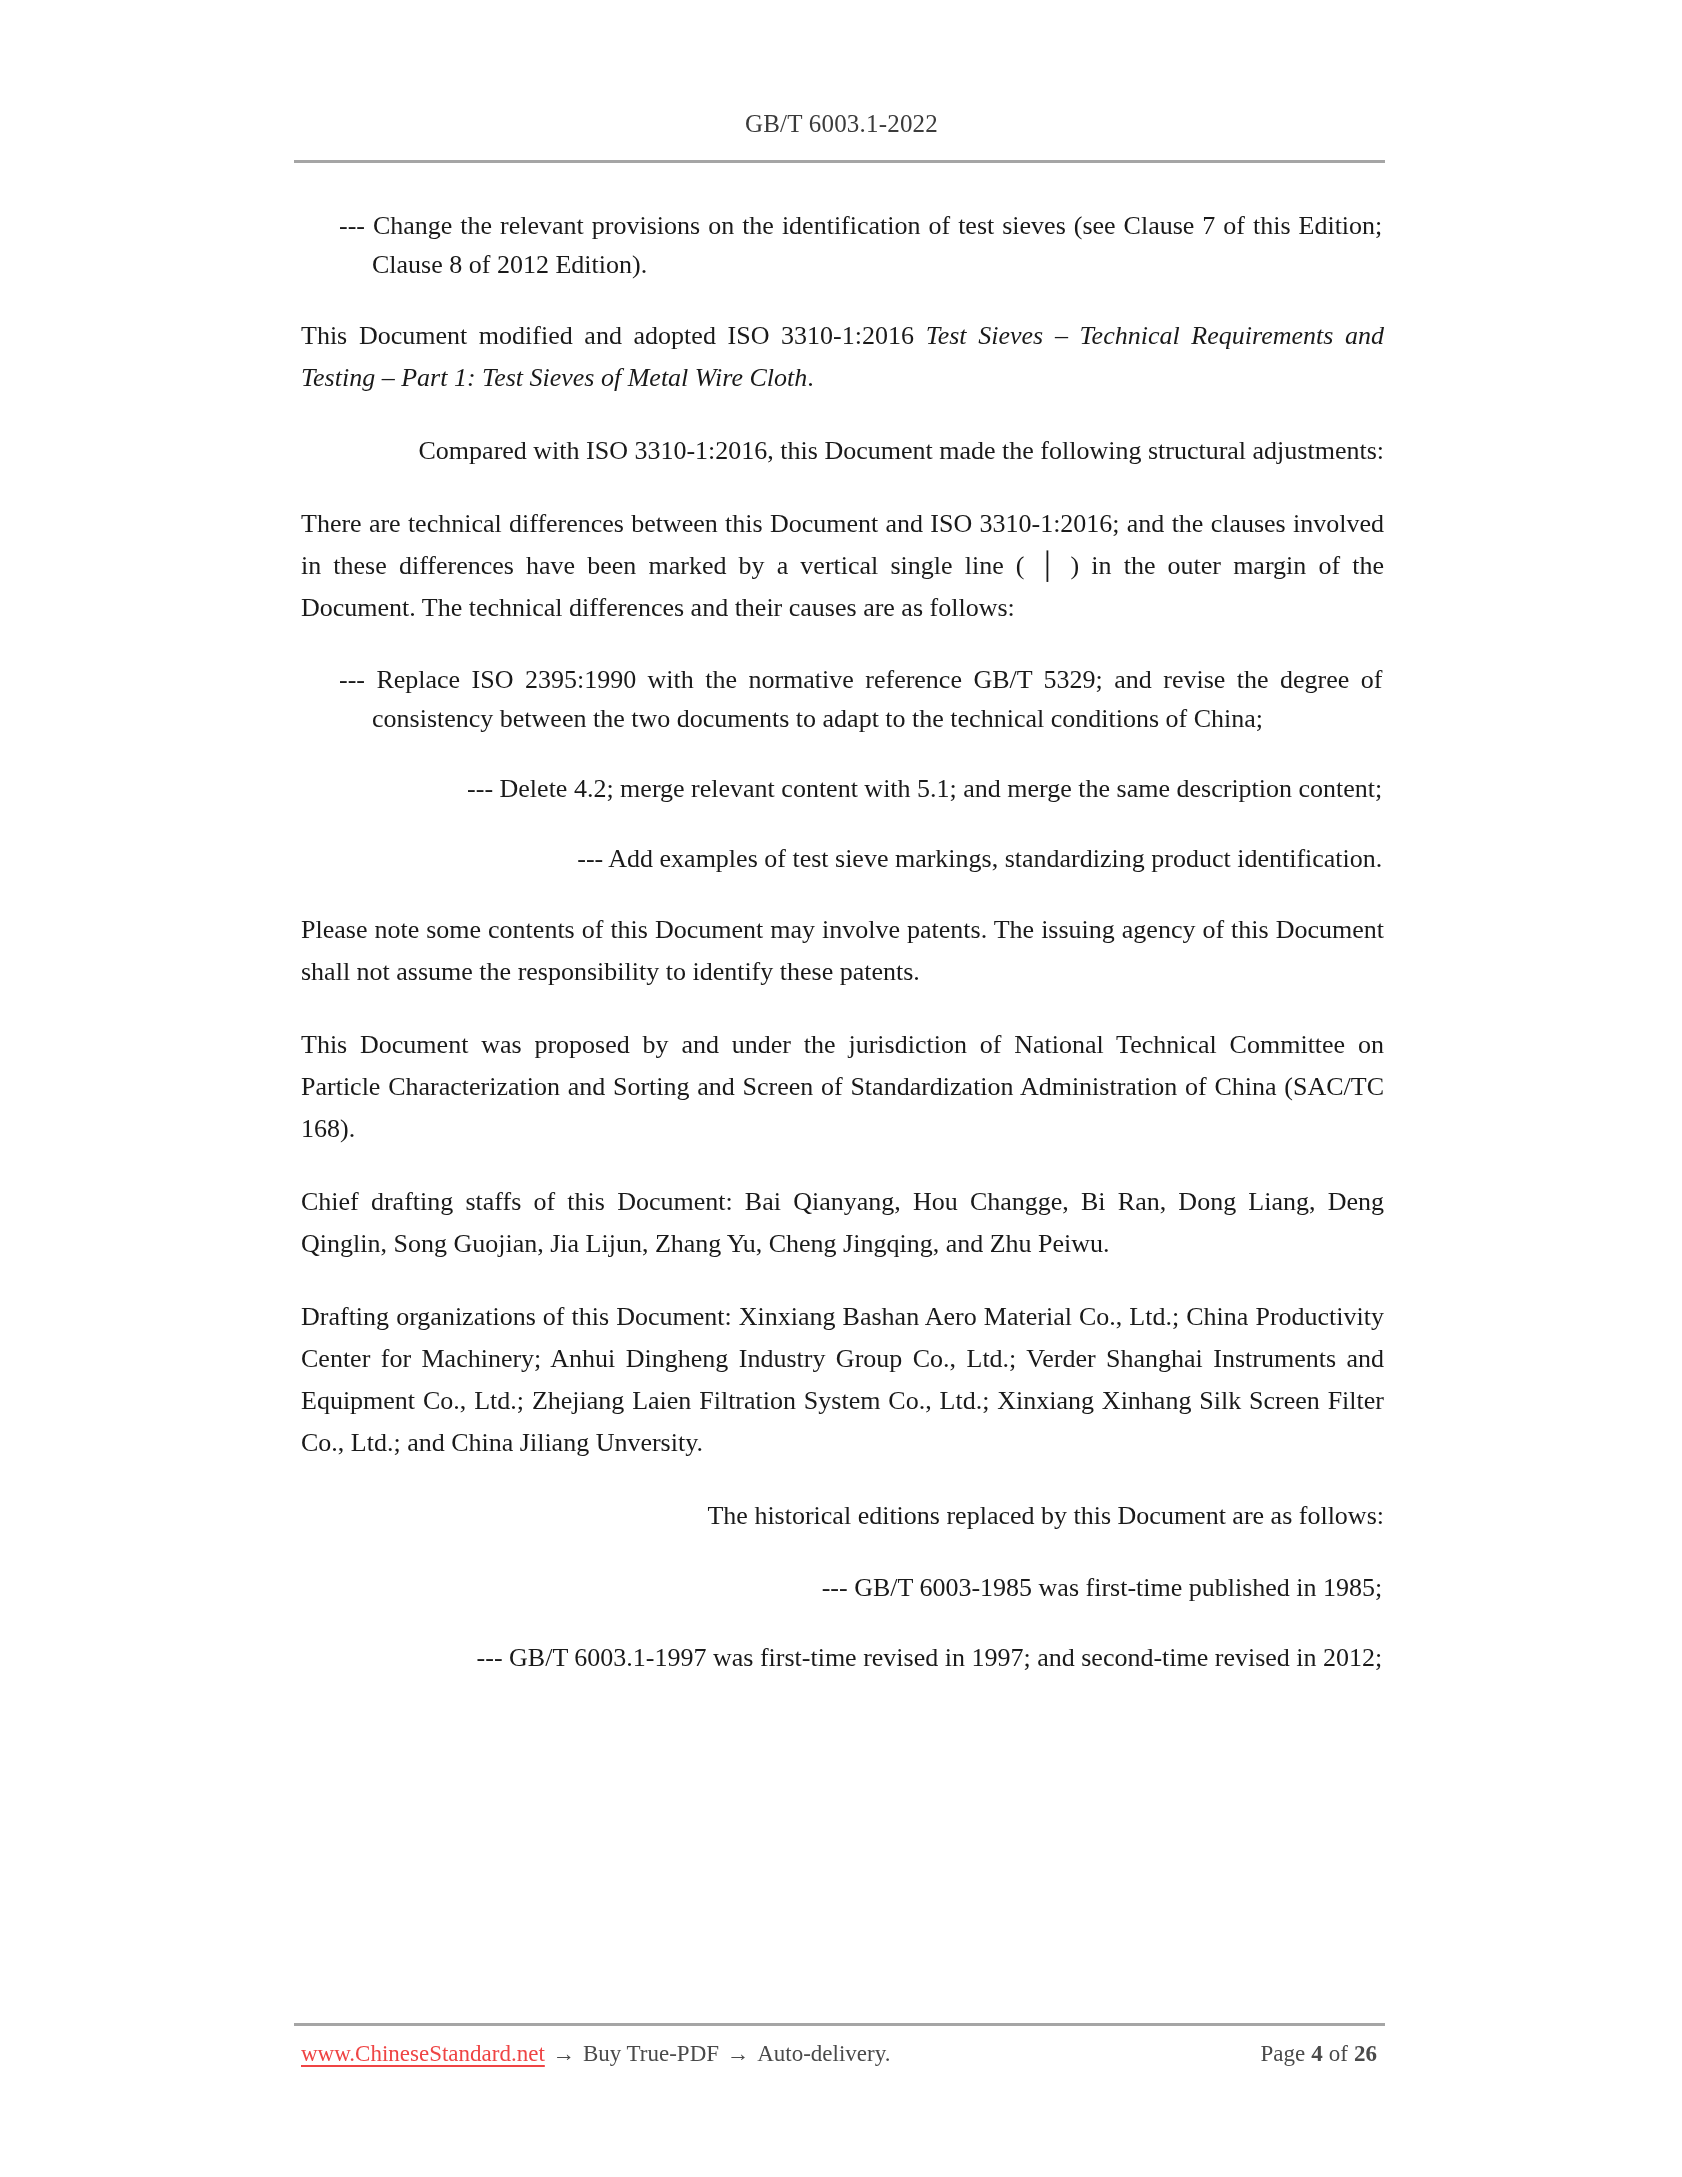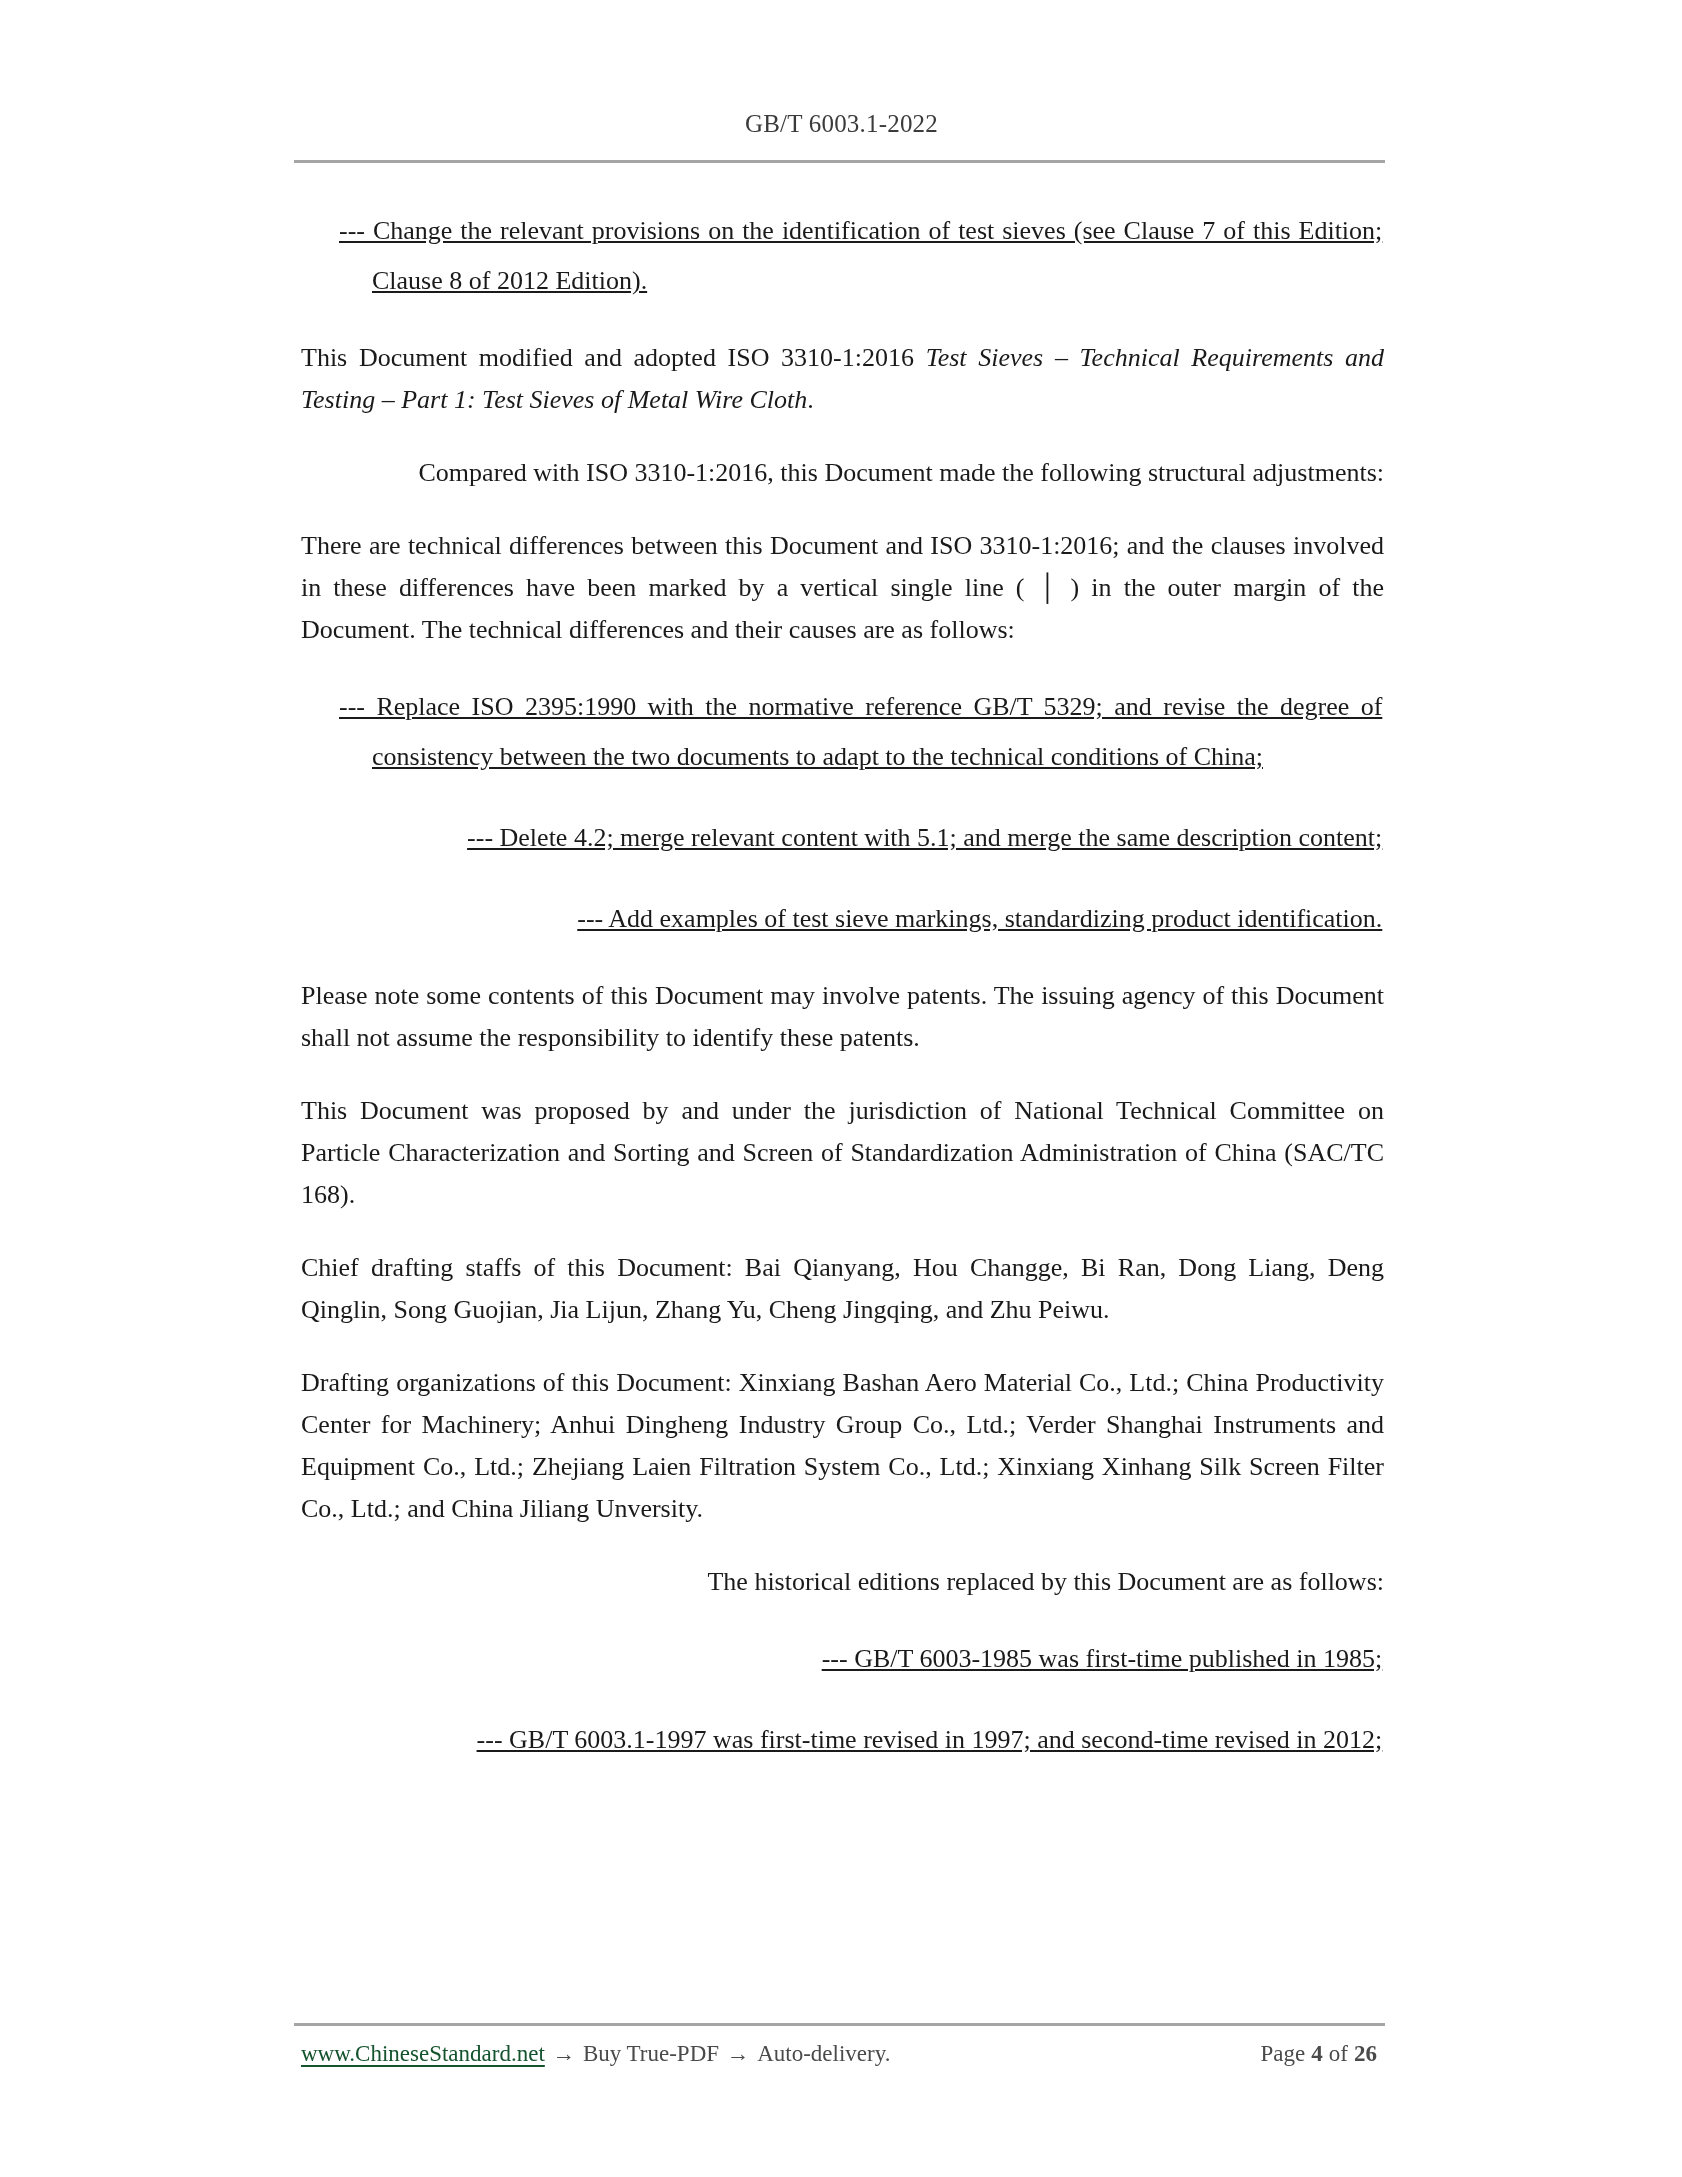--- a/index.html
+++ b/index.html
@@ -55,27 +55,26 @@
     line-height: 42px;
     text-align: justify;
     text-justify: inter-word;
   }
   p.para:last-child { margin-bottom: 0; }
 
   
   p.item {
     margin: 0 0 31px 0;
     font-size: 26px;
-    line-height: 50px;
+    line-height: 39px;
     text-align: justify;
     text-justify: inter-word;
     padding-left: 71px;
     text-indent: -33px;
     padding-right: 1.7px;
-    text-decoration: underline;
   }
   
   p.item.single, p.para.single { text-align: right; }
 
   .ital { font-style: italic; }
 
   .vbar {
     font-family: "Liberation Serif", serif;
     padding: 0 1.7px;
   }
@@ -100,21 +99,21 @@
     align-items: baseline;
   }
   .footer-left {
     display: flex;
     align-items: baseline;
     white-space: nowrap;
   }
   .footer-url {
     text-decoration: underline;
     text-underline-offset: 4.3px;
-    color: #14532d;
+    color: #ef4444;
   }
   .footer-arrow {
     font-weight: bold;
     padding: 0 7.8px;
     font-size: 22.5px;
   }
   .footer-right {
     margin-left: auto;
     white-space: nowrap;
     padding-right: 4.3px;

